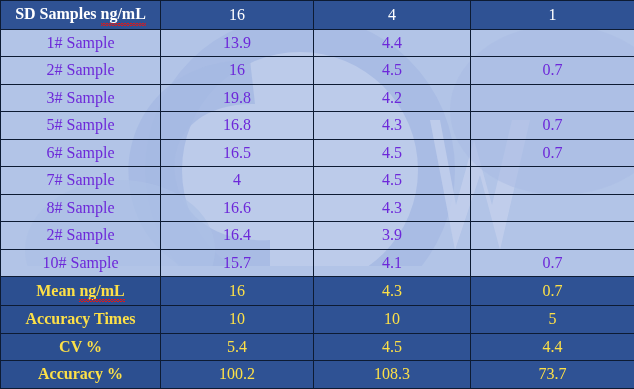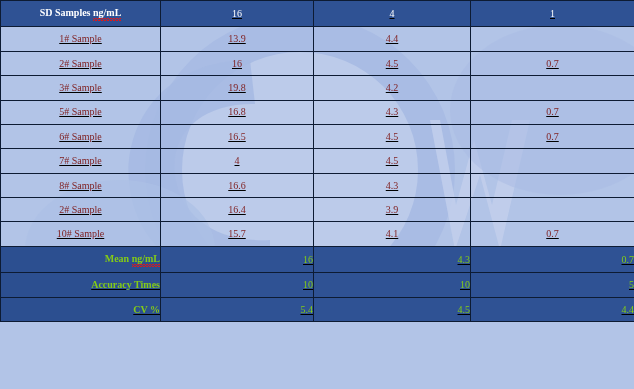--- a/index.html
+++ b/index.html
@@ -28,25 +28,24 @@
     position: absolute;
     inset: 0;
     pointer-events: none;
     z-index: 0;
   }
 
   table.data-table {
     position: relative;
     z-index: 1;
     width: 634px;
-    height: 322px;
+    height: 389px;
     border-collapse: collapse;
     table-layout: fixed;
-    font-size: 10px;
-    text-decoration: underline;
+    font-size: 16px;
   }
 
   table.data-table td {
     border: 1.5px solid #0d1b33;
     text-align: center;
     vertical-align: middle;
     padding: 0;
     line-height: 1.15;
     white-space: nowrap;
     overflow: hidden;
@@ -54,29 +53,28 @@
 
   
   col.c-label { width: 160px; }
   col.c-v1    { width: 153px; }
   col.c-v2    { width: 157px; }
   col.c-v3    { width: 164px; }
 
   
   tr.row-light td {
     background: transparent;
-    color: #7f1d1d;
+    color: #6d28d9;
     font-weight: normal;
   }
 
   
   tr.row-dark td {
     background: #2f5294;
-    color: #84cc16;
-    text-align: right;
+    color: #fde047;
   }
   tr.row-dark td.cell-label {
     font-weight: bold;
     background: #2c4f90;
   }
 
   td.cell-label {
     font-weight: normal;
   }
 
@@ -231,16 +229,22 @@
       </tr>
 
 
       <tr class="row-dark">
         <td class="cell-label">CV %</td>
         <td>5.4</td>
         <td>4.5</td>
         <td>4.4</td>
       </tr>
 
+      <tr class="row-dark">
+        <td class="cell-label">Accuracy %</td>
+        <td>100.2</td>
+        <td>108.3</td>
+        <td>73.7</td>
+      </tr>
 
     </tbody>
   </table>
 </div>
 
 </body></html>

